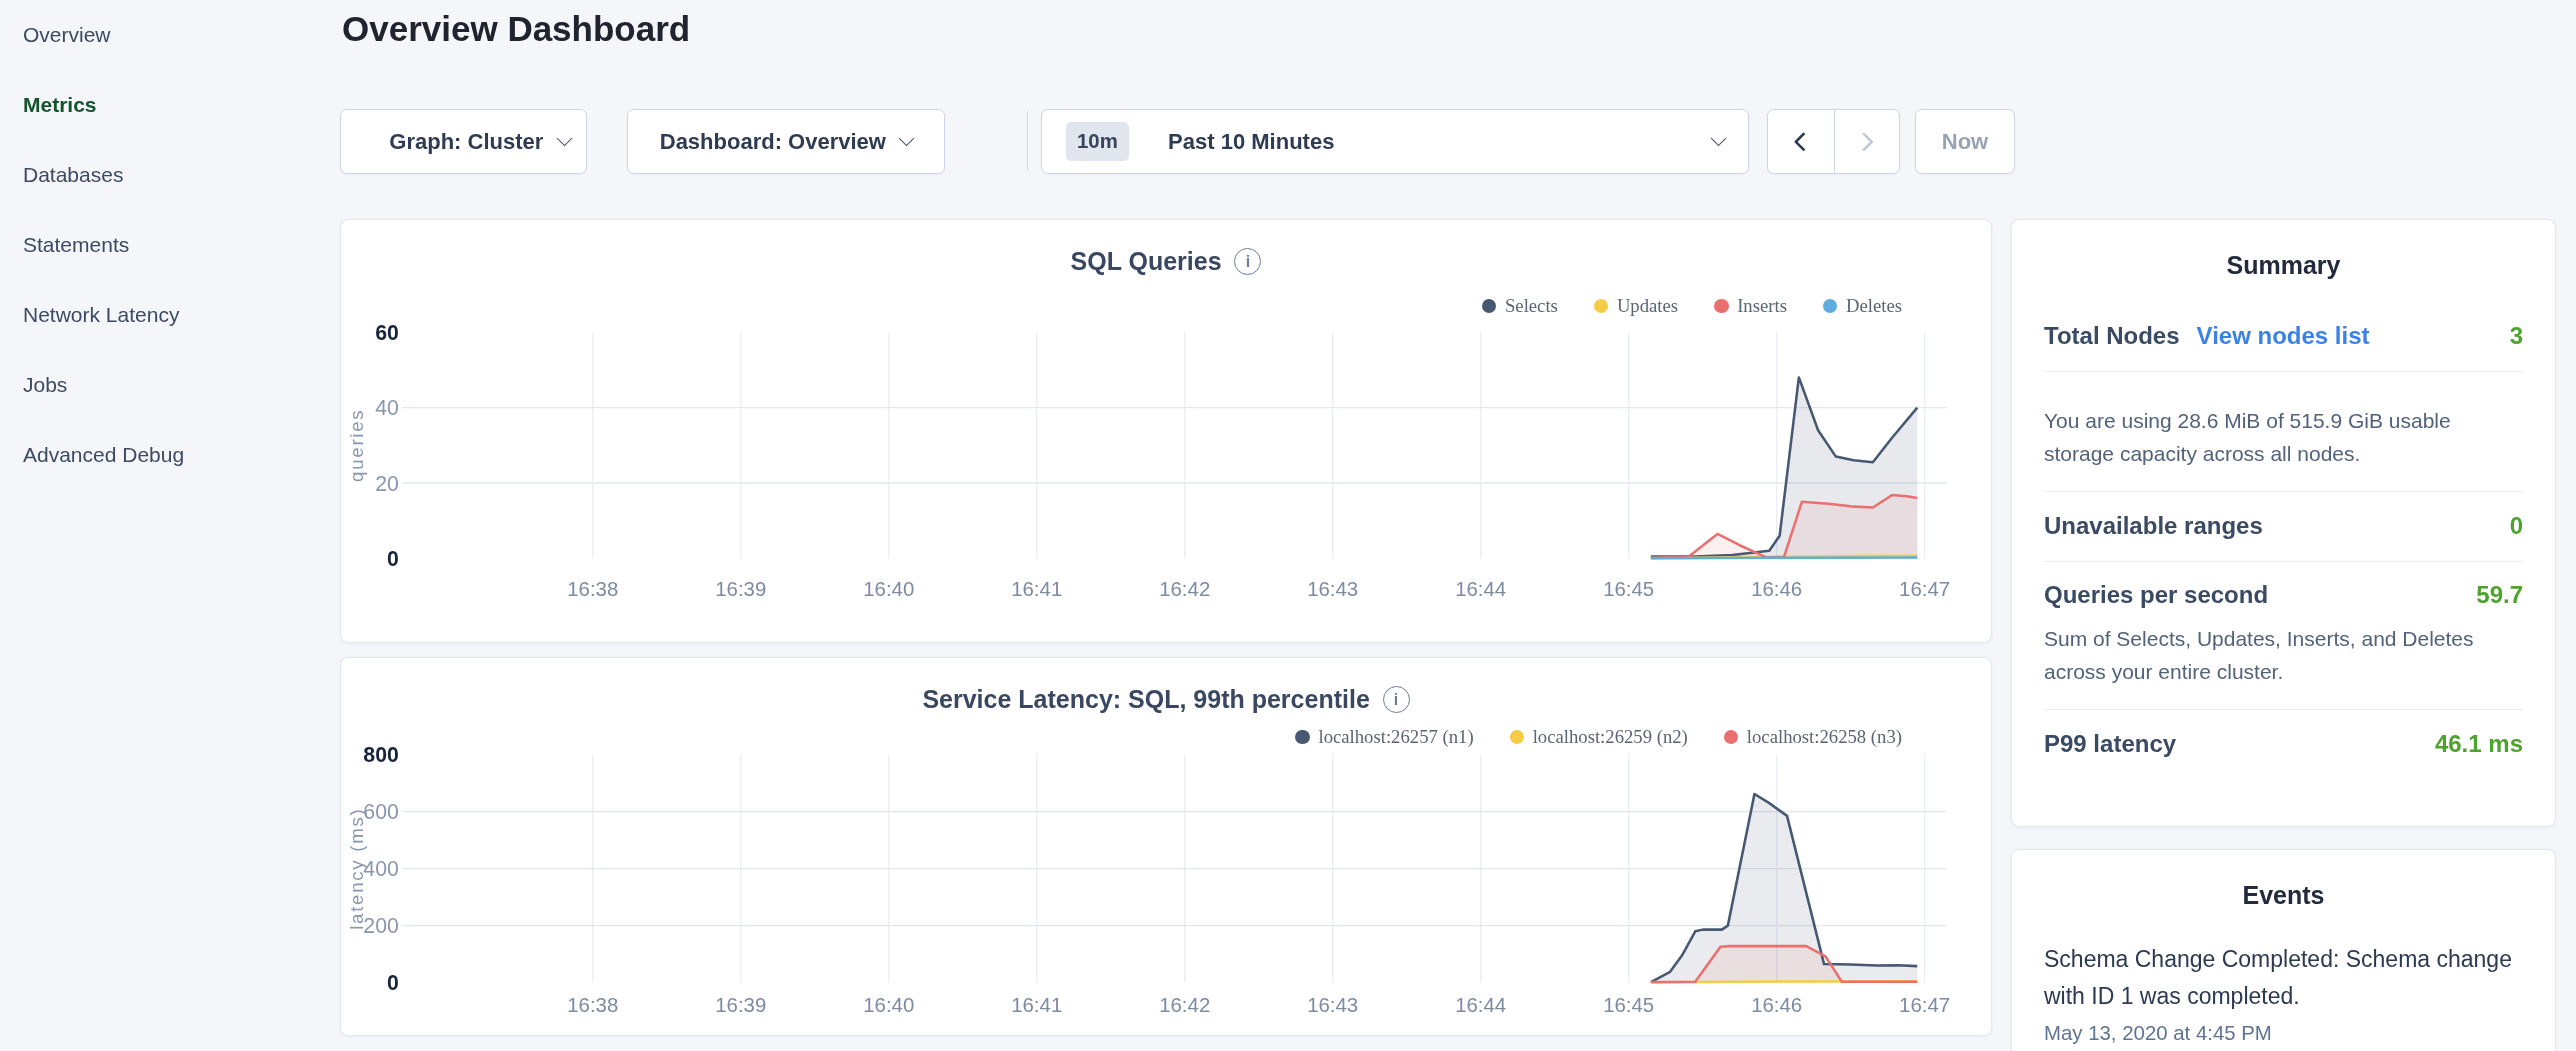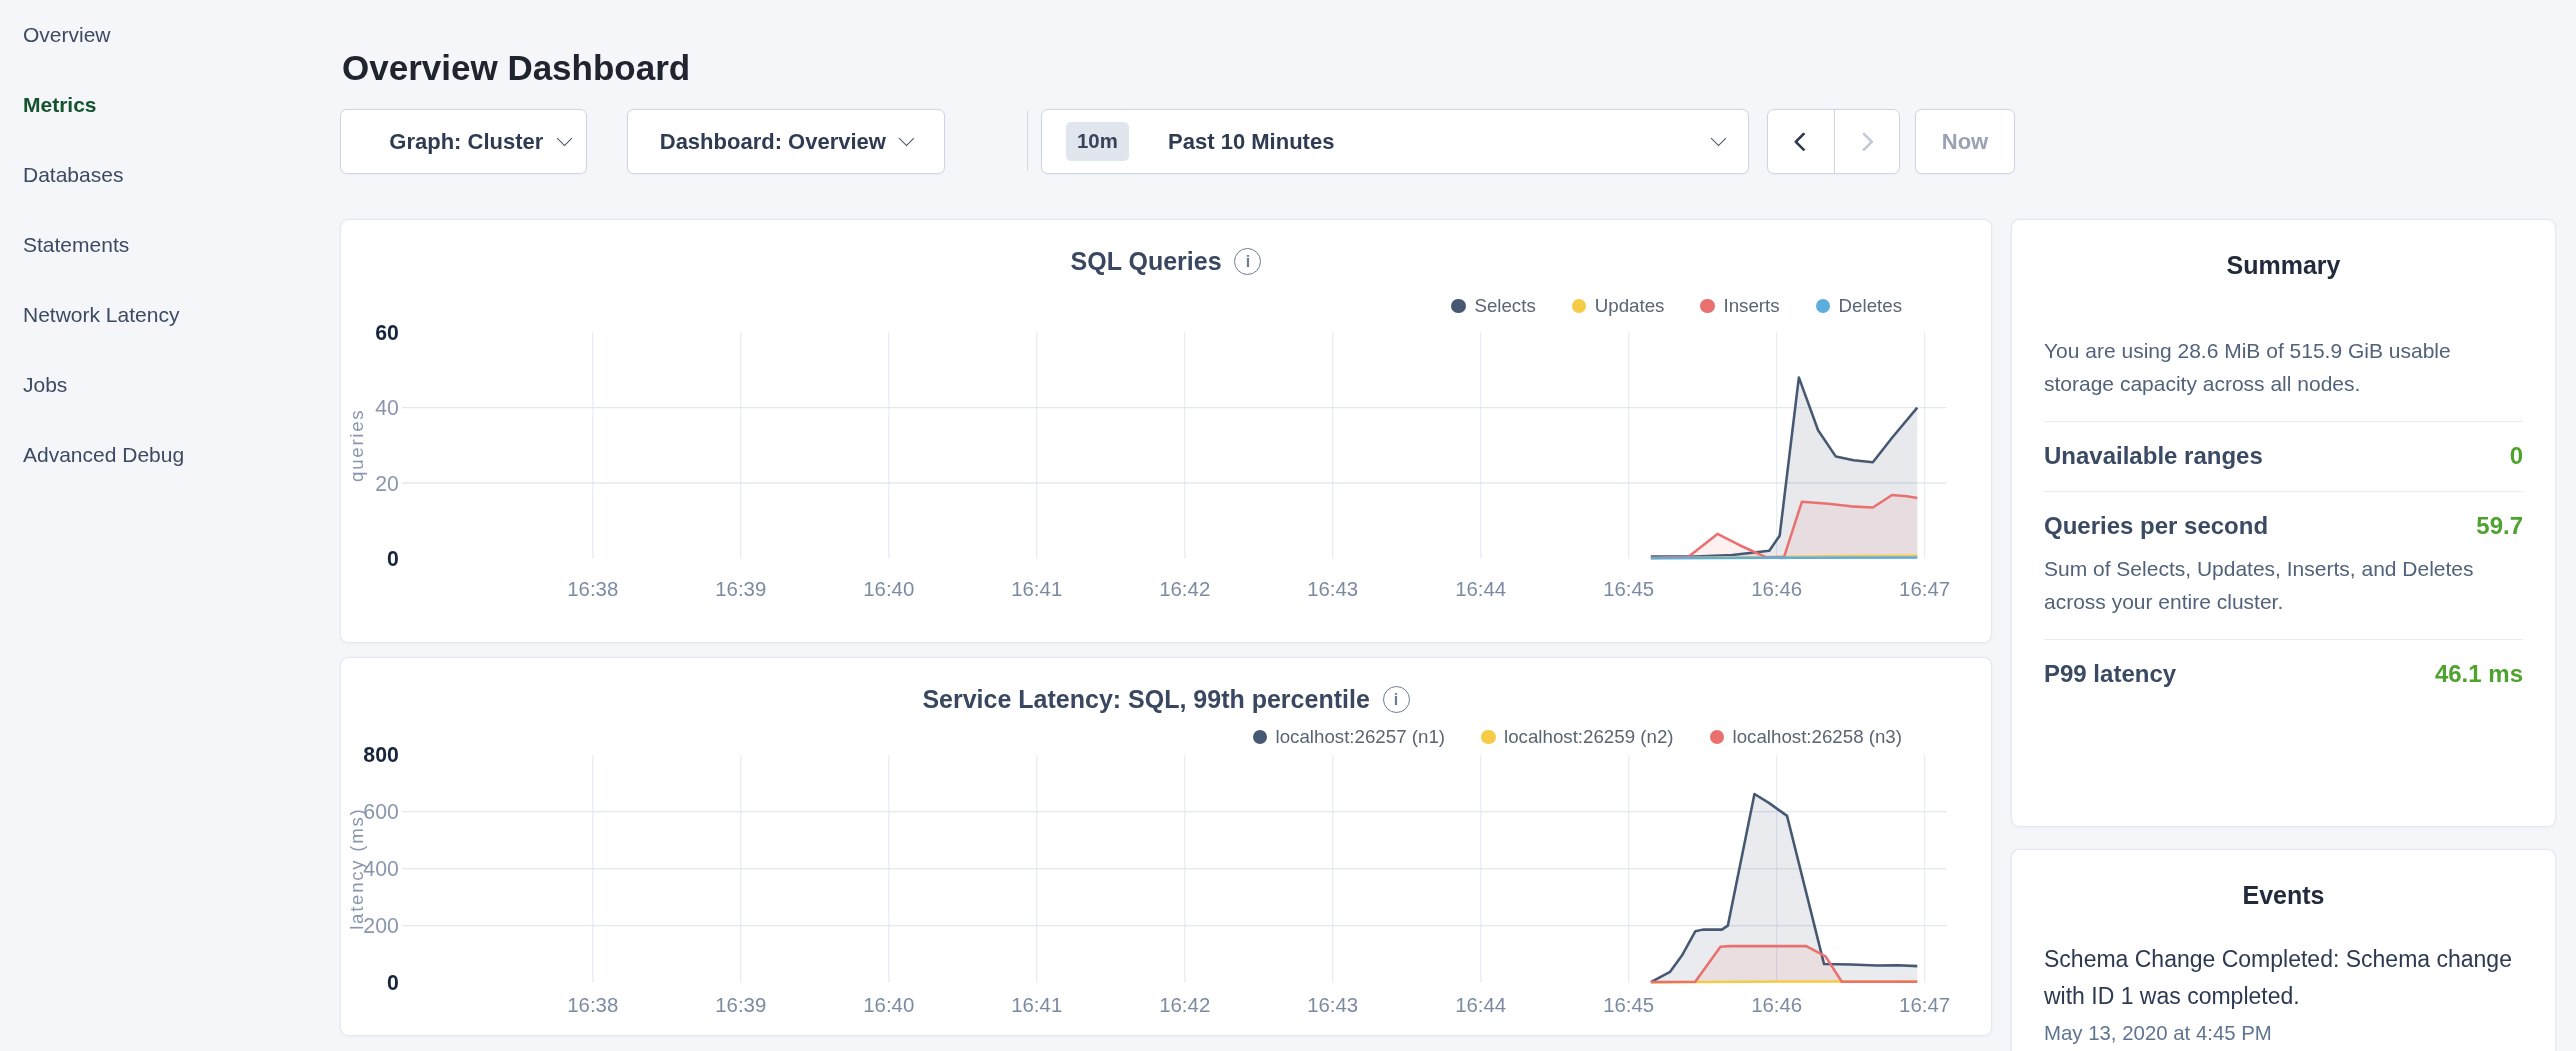--- a/index.html
+++ b/index.html
@@ -7,21 +7,21 @@
     background:#f4f6fa; font-family:"Liberation Sans", sans-serif; }
 
   
   #sidebar { position:absolute; left:0; top:0; width:340px; padding-top:0; }
   .sb-item { height:70px; line-height:70px; padding-left:23px;
     font-size:21px; font-weight:500; color:#3d4a61; cursor:pointer; }
   .sb-item.active { color:#14532d; font-weight:700; }
 
   
   #page-title { position:absolute; left:342px; top:8.5px;
-    font-size:35px; font-weight:600; color:#20242e;margin-top:39px; }
+    font-size:35px; font-weight:600; color:#20242e; }
 
   
   .ctrl-box { position:absolute; top:109px; height:65px; background:#fff;
     border:0.9px solid #cfd5e2; border-radius:6.8px; display:flex;
     align-items:center; justify-content:center; gap:15.3px;
     font-size:22px; font-weight:700; color:#2e3b52; cursor:pointer;
     box-shadow:0 0.9px 1.7px rgba(30,40,60,0.04); }
   .chev { width:11px; height:11px; border-right:2.6px solid #44506a;
     border-bottom:2.6px solid #44506a; transform:rotate(45deg);
     margin-top:-5.1px; flex:0 0 auto; }
@@ -56,21 +56,21 @@
 
   .chart-title { display:flex; align-items:center; justify-content:center;
     gap:12.8px; margin-top:27px; font-size:25px; font-weight:700; color:#394860; }
   .info-icon { width:27px; height:27px; border:1.7px solid #6e7b96;
     border-radius:50%; color:#6e7b96; font-size:16px; font-weight:600;
     display:flex; align-items:center; justify-content:center; font-style:normal; }
   .legend { position:absolute; right:89px; display:flex; gap:36px; }
   #chart-card-1 .legend { top:75px; }
   #chart-card-2 .legend { top:68px; }
   .legend-item { display:flex; align-items:center; gap:8.5px;
-    font-size:18.7px; color:#5a6474; }
+    font-size:18.7px; color:#5a6474;font-family:Liberation Serif, serif; }
   .legend-dot { width:14.5px; height:14.5px; border-radius:50%; }
   .chart-svg { position:absolute; left:0; }
   #sql-chart-svg { top:95px; }
   #latency-chart-svg { top:88px; }
 
   
   .panel-title { text-align:center; margin-top:31px; font-size:25px;
     font-weight:700; color:#222a3b; }
   #summary-rows { margin:22px 32px 0; }
   .srow { padding:19.6px 0 21px; border-bottom:0.9px solid #e8ebf1; }
@@ -246,20 +246,27 @@
       <path d="M1540.1 277.3L1562.7 265.3L1576.6 246.2L1592.3 217.7L1601.0 215.7L1623.6 215.7L1630.6 211.0L1661.9 56.2L1679.3 67.0L1700.2 82.0L1743.7 256.2L1775.0 256.6L1806.3 257.9L1830.7 257.6L1853.3 258.6" fill="none" stroke="#475872" stroke-width="3" stroke-linejoin="round"></path>
       <path d="M1540.1 277.7L1601.0 277.3L1705.4 276.7L1853.3 276.3" fill="none" stroke="#f6cb45" stroke-width="3" stroke-linejoin="round"></path>
       <path d="M1540.1 277.3L1592.3 277.0L1621.9 235.8L1632.3 235.1L1722.8 235.1L1745.4 247.2L1764.6 277.0L1809.8 277.0L1853.3 277.0" fill="none" stroke="#ea7070" stroke-width="3" stroke-linejoin="round"></path>
     </svg>
 </section>
 
 <section class="card" id="summary-card">
   <h2 class="panel-title">Summary</h2>
   <div id="summary-rows">
       <div class="srow">
+        <div class="srow-head">
+          <span class="srow-label">Total Nodes</span>
+          <span class="srow-link">View nodes list</span>
+          <span class="srow-value">3</span>
+        </div>
+      </div>
+      <div class="srow">
         <div class="srow-sub">You are using 28.6 MiB of 515.9 GiB usable storage capacity across all nodes.</div>
       </div>
       <div class="srow">
         <div class="srow-head">
           <span class="srow-label">Unavailable ranges</span>
           <span class="srow-value">0</span>
         </div>
       </div>
       <div class="srow">
         <div class="srow-head">

